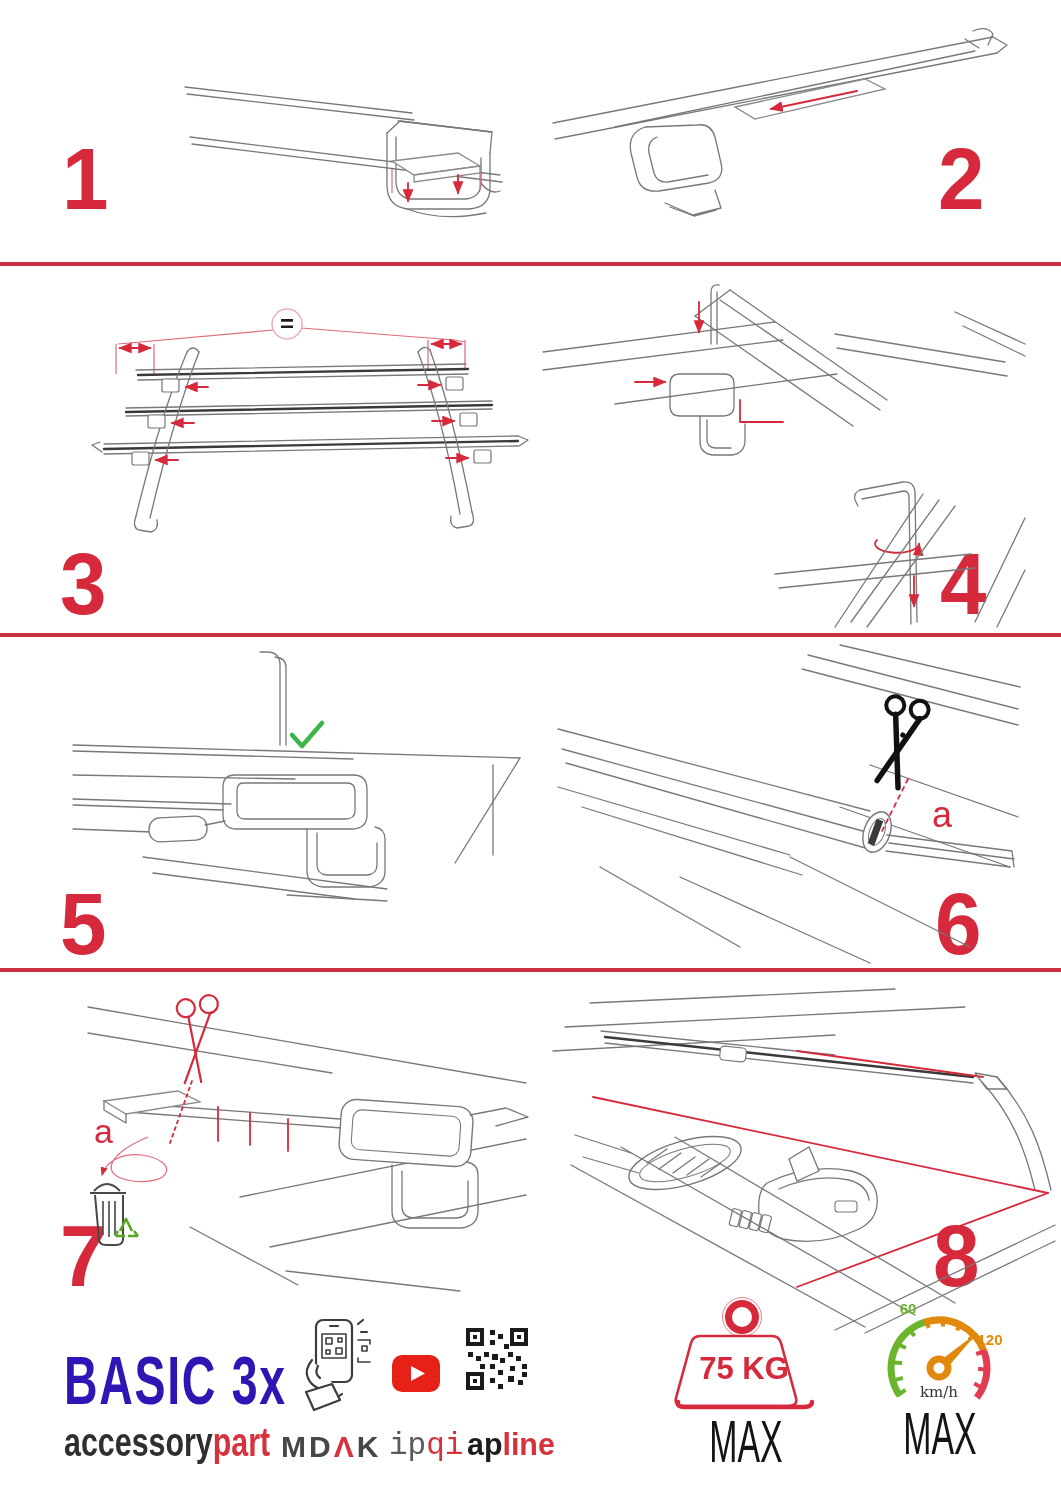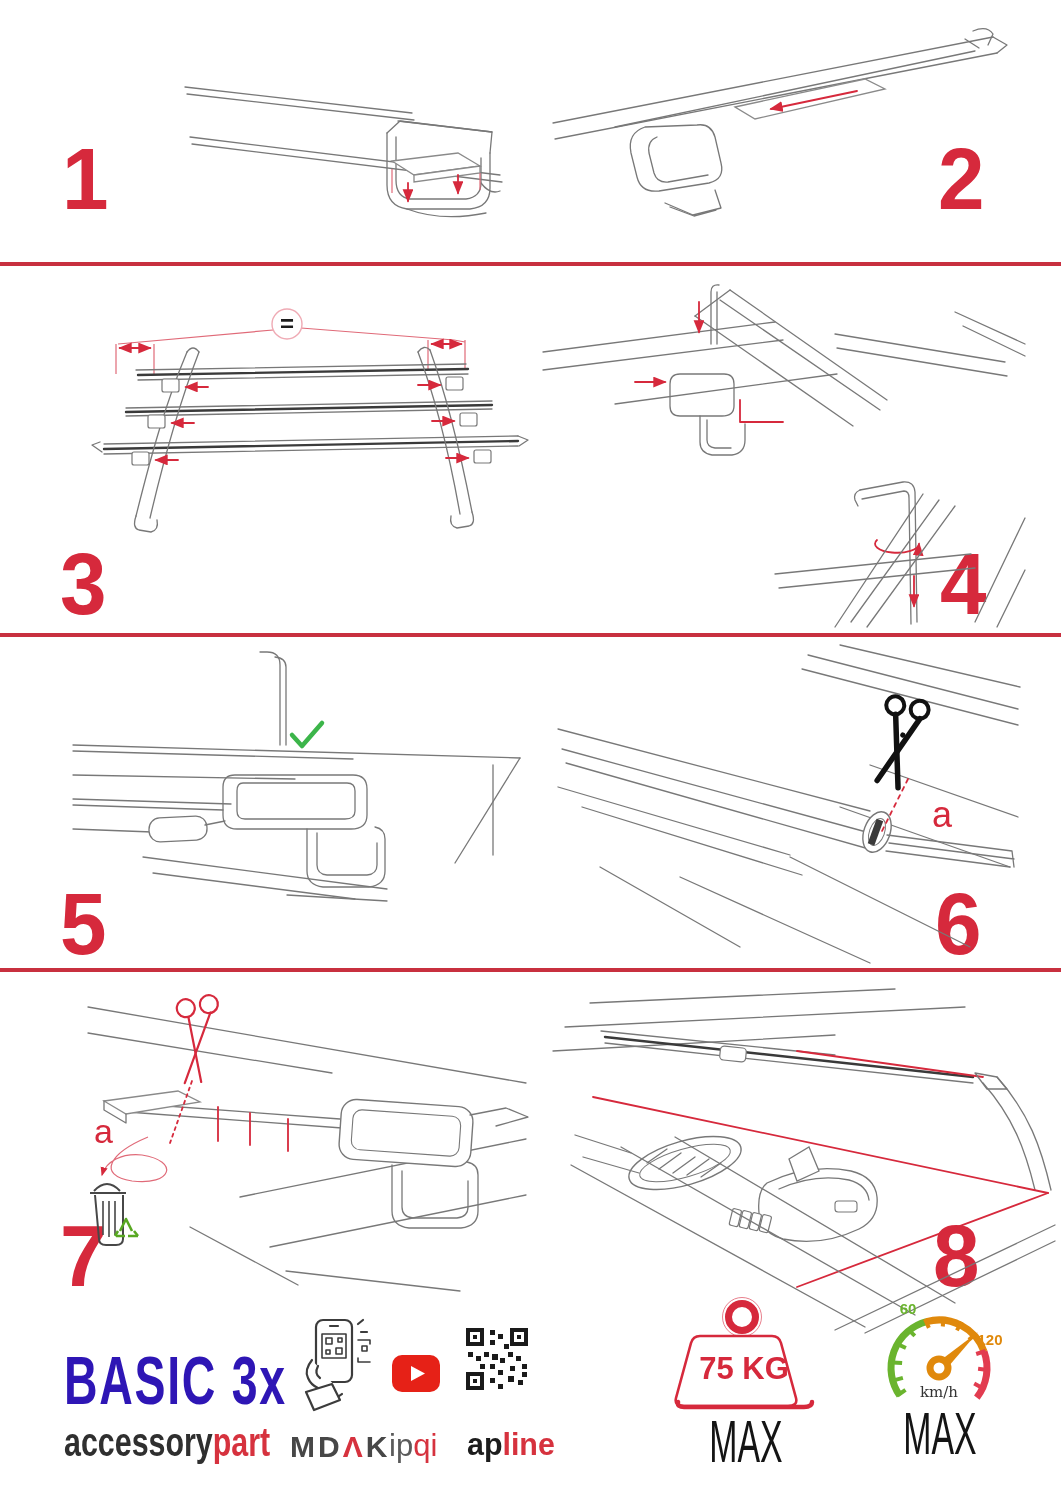--- a/index.html
+++ b/index.html
@@ -364,29 +364,29 @@
       <path d="M32,8 h8"></path>
       <rect x="24" y="16" width="24" height="24" stroke-width="1.6"></rect>
       <path stroke-width="1.6" d="M28,20 h6 v6 h-6 z M40,20 h4 v4 h-4 z M28,32 h4 v4 h-4 z M38,30 h6 v6 h-6 z"></path>
       <path d="M60,6 l5,-4 M63,14 h6"></path>
       <path stroke-width="1.6" d="M60,22 h12 v4 M60,40 v4 h12 M64,28 h5 v5 h-5 z"></path>
       <path d="M14,42 q-8,10 -4,18 q3,7 10,10 l14,8 q6,2 10,-2" fill="#fff"></path>
       <path d="M20,48 q-4,8 2,12"></path>
       <polygon points="8,74 34,66 42,82 16,92" fill="#fff"></polygon>
     </g>
   </svg>
-  <div class="abs mdak" style="left:290px;top:1430px;">
+  <div class="abs mdak" style="left:281px;top:1430px;">
     <span>MD</span><span class="lam">Λ</span><span>K</span>
   </div>
 
   <svg class="abs" style="left:392px;top:1355px;" width="48" height="37" viewBox="0 0 48 37">
     <rect x="0" y="0" width="48" height="37" rx="10" fill="#e62117"></rect>
     <polygon points="19,11 33,18.5 19,26" fill="#ffffff"></polygon>
   </svg>
-  <div class="abs ipqi" style="left:389px;top:1428px;">
+  <div class="abs ipqi" style="left:389px;top:1428px;font-family:Liberation Mono, monospace;">
     <span>ip</span><span class="p2">qi</span>
   </div>
 
   <svg class="abs" style="left:466px;top:1328px;" width="62" height="62" viewBox="0 0 62 62">
     <g fill="#1a1a1a">
       <rect x="0" y="0" width="18" height="18"></rect>
         <rect x="4" y="4" width="10" height="10" fill="#fff"></rect>
         <rect x="7" y="7" width="4" height="4"></rect>
       <rect x="44" y="0" width="18" height="18"></rect>
         <rect x="48" y="4" width="10" height="10" fill="#fff"></rect>

